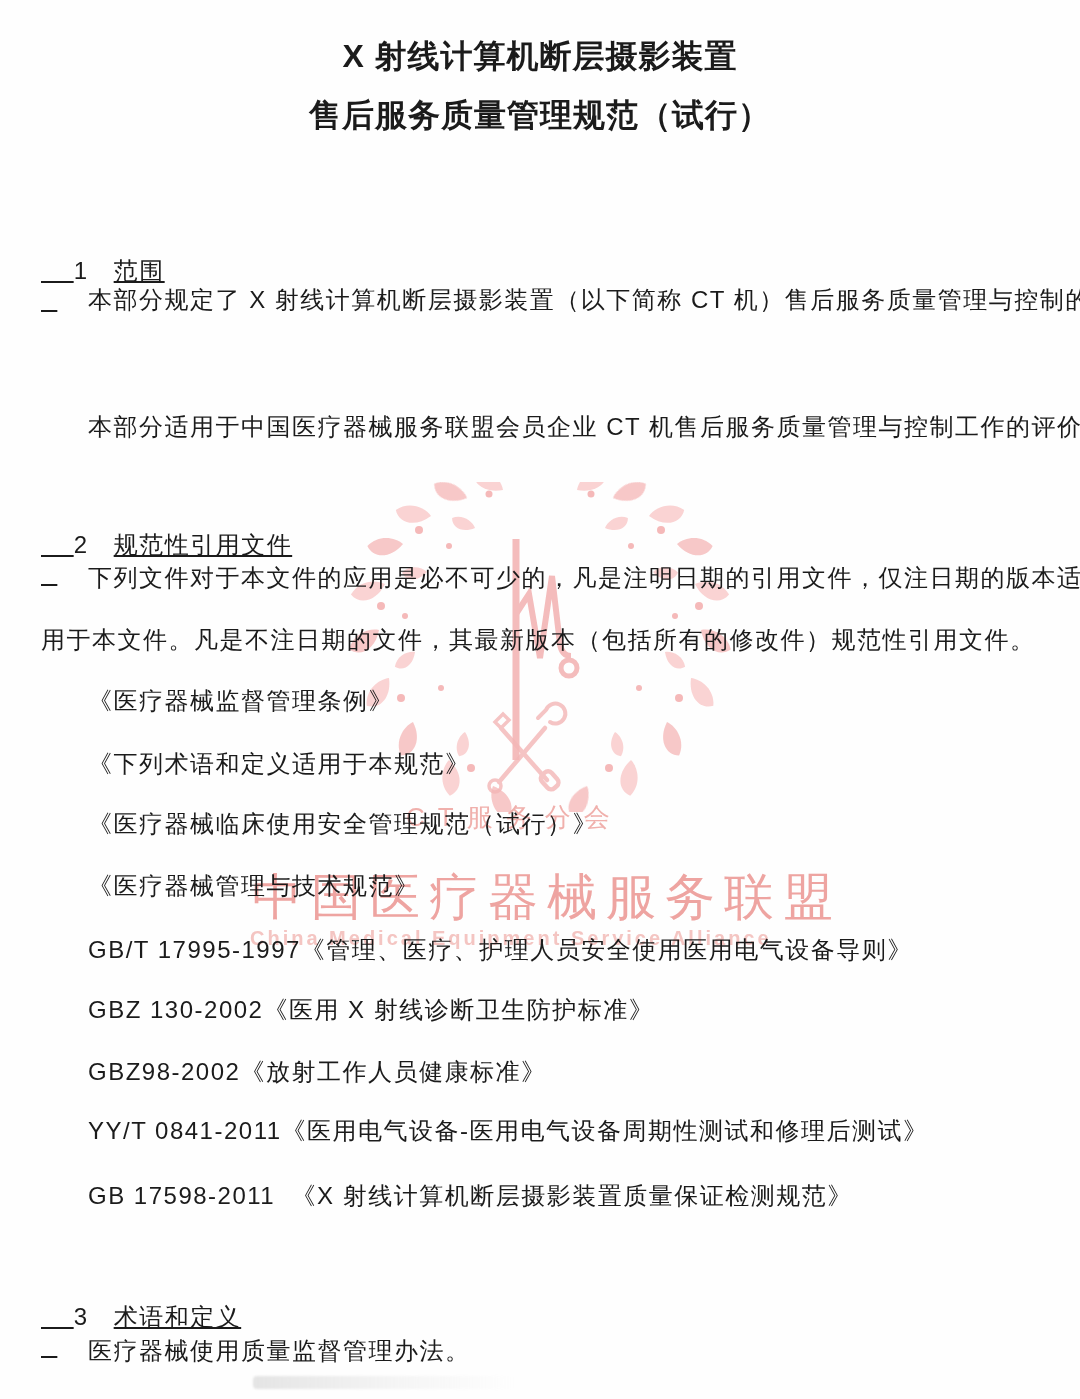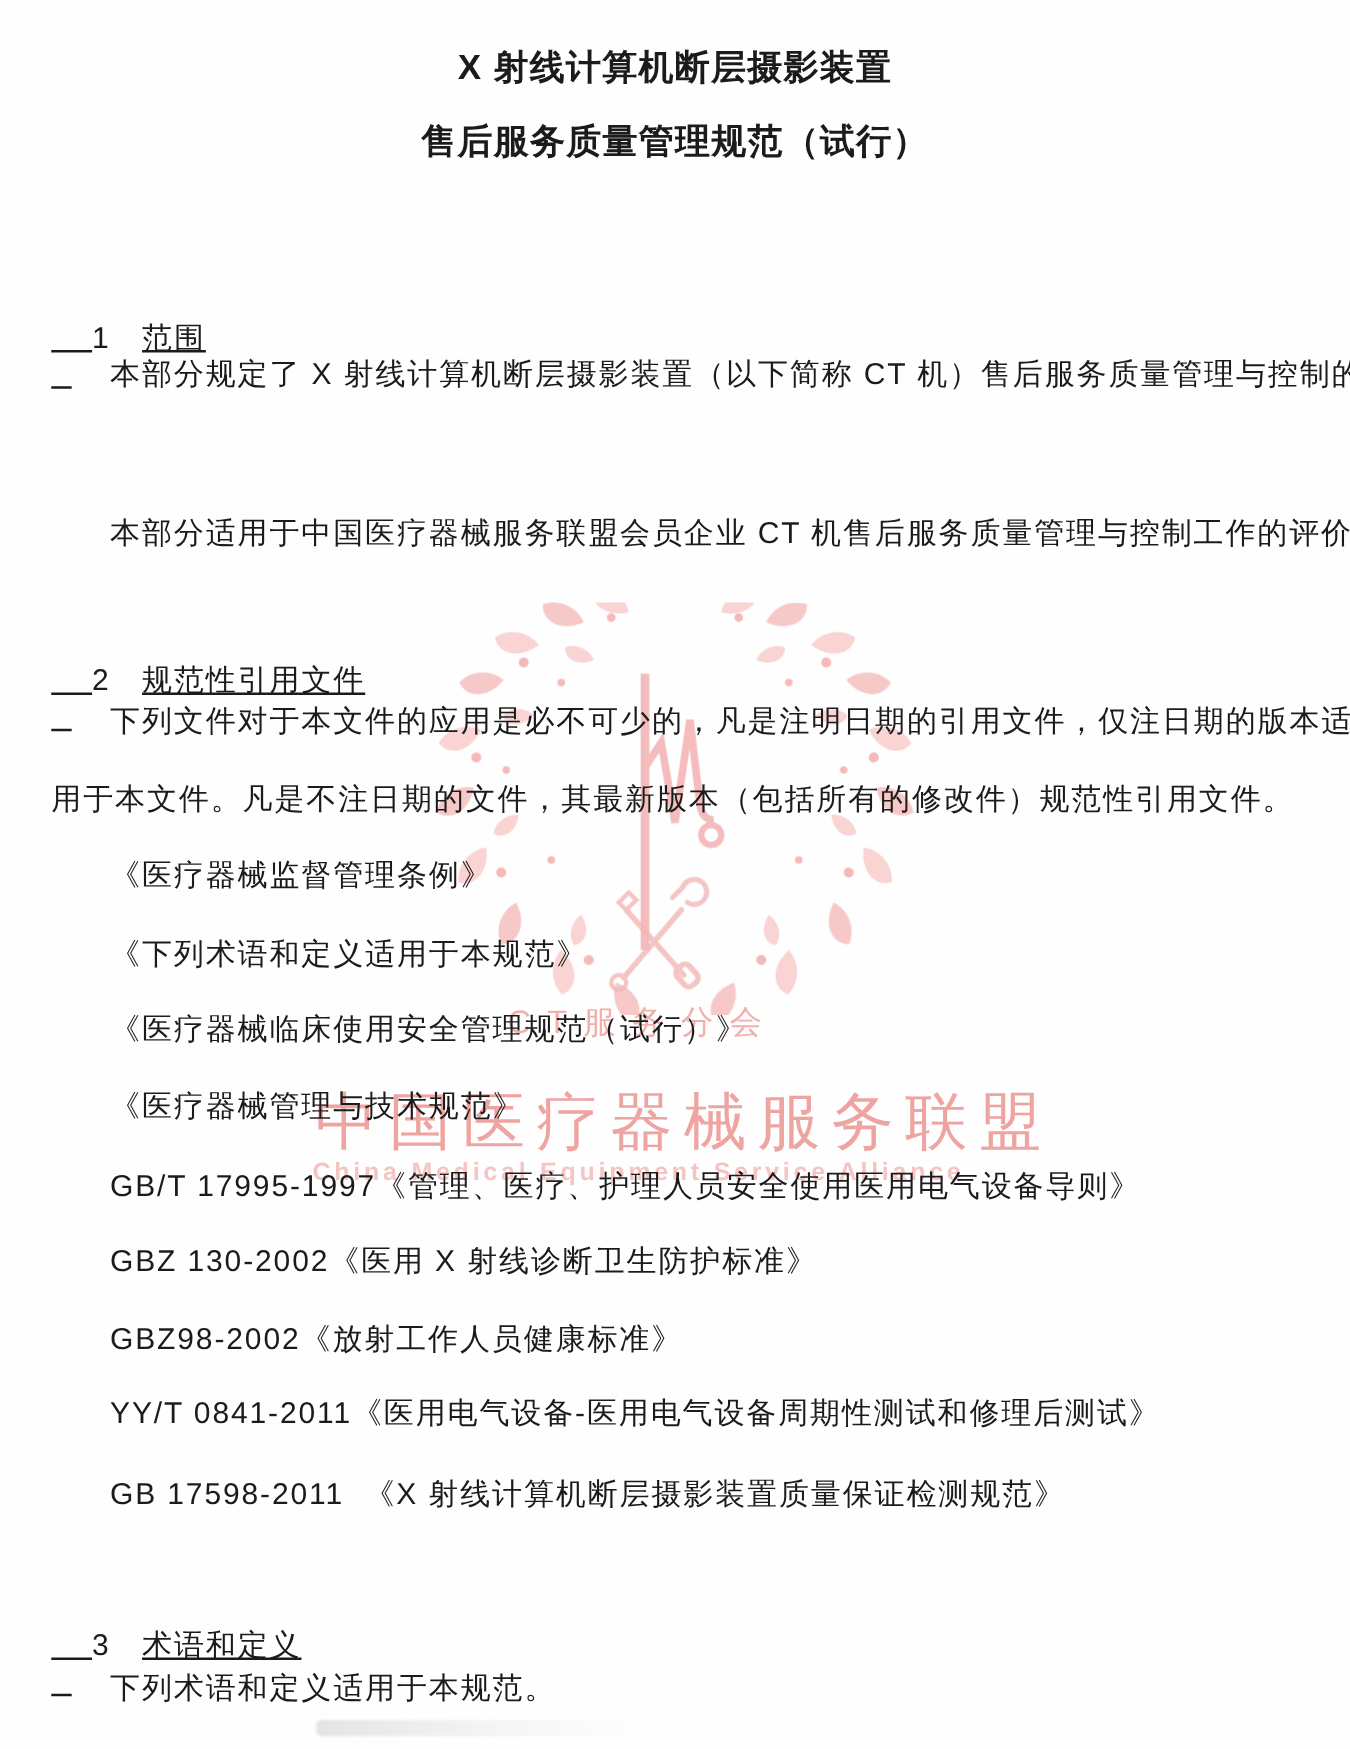--- a/index.html
+++ b/index.html
@@ -21,21 +21,21 @@
     color:#eea4a1; white-space:pre; font-weight:400;
   }
   .wm-org-en {
     left:250px; top:927px; font-size:20px; letter-spacing:3px;
     color:#f4c5c2; font-weight:bold; white-space:pre;
   }
   
   .line, .heading, .title-line { position:absolute; z-index:2; white-space:pre; }
   .title-line {
     left:0; width:100%; text-align:center;
-    font-size:28px; font-weight:bold; letter-spacing:1px; line-height:1.15;
+    font-size:32px; font-weight:bold; letter-spacing:1px; line-height:1.15;
   }
   .line { font-size:24px; letter-spacing:1.5px; line-height:1.2; }
   .heading { font-size:24px; letter-spacing:1.5px; line-height:1.2; left:41px;text-decoration:underline; }
   .heading .num { display:inline-block; width:40px; letter-spacing:0; }
   .indent { left:88px; }
   .flush  { left:41px; }
   
   .bottom-bar {
     position:absolute; z-index:2; left:253px; top:1376px; width:262px; height:13px;
     border-radius:4px; filter:blur(1px);
@@ -158,16 +158,16 @@
   <div class="line indent" style="top:936px">GB/T 17995-1997《管理、医疗、护理人员安全使用医用电气设备导则》</div>
   <div class="line indent" style="top:996px">GBZ 130-2002《医用 X 射线诊断卫生防护标准》</div>
   <div class="line indent" style="top:1058px">GBZ98-2002《放射工作人员健康标准》</div>
   <div class="line indent" style="top:1117px">YY/T 0841-2011《医用电气设备-医用电气设备周期性测试和修理后测试》</div>
   <div class="line indent" style="top:1182px">GB 17598-2011  《X 射线计算机断层摄影装置质量保证检测规范》</div>
 
   <div class="heading" style="top:1274px">
     <span class="num">3</span><span>术语和定义</span>
   </div>
 
-  <div class="line indent" style="top:1337px">下列术语和定义适用于本规范。</div>
+  <div class="line indent" style="top:1337px">医疗器械使用质量监督管理办法。</div>
 
   <div class="bottom-bar"></div>
 </div>
 
 </body></html>

